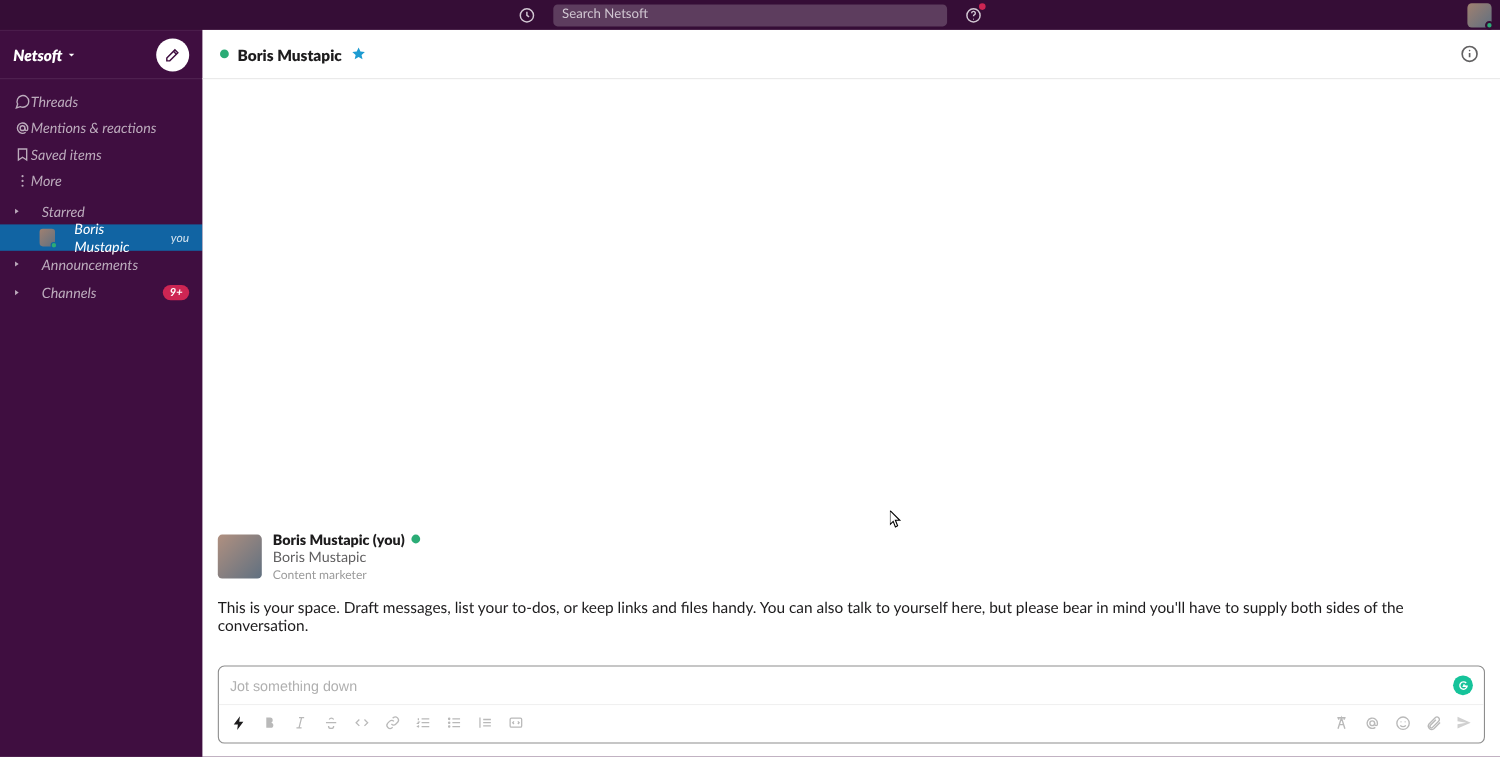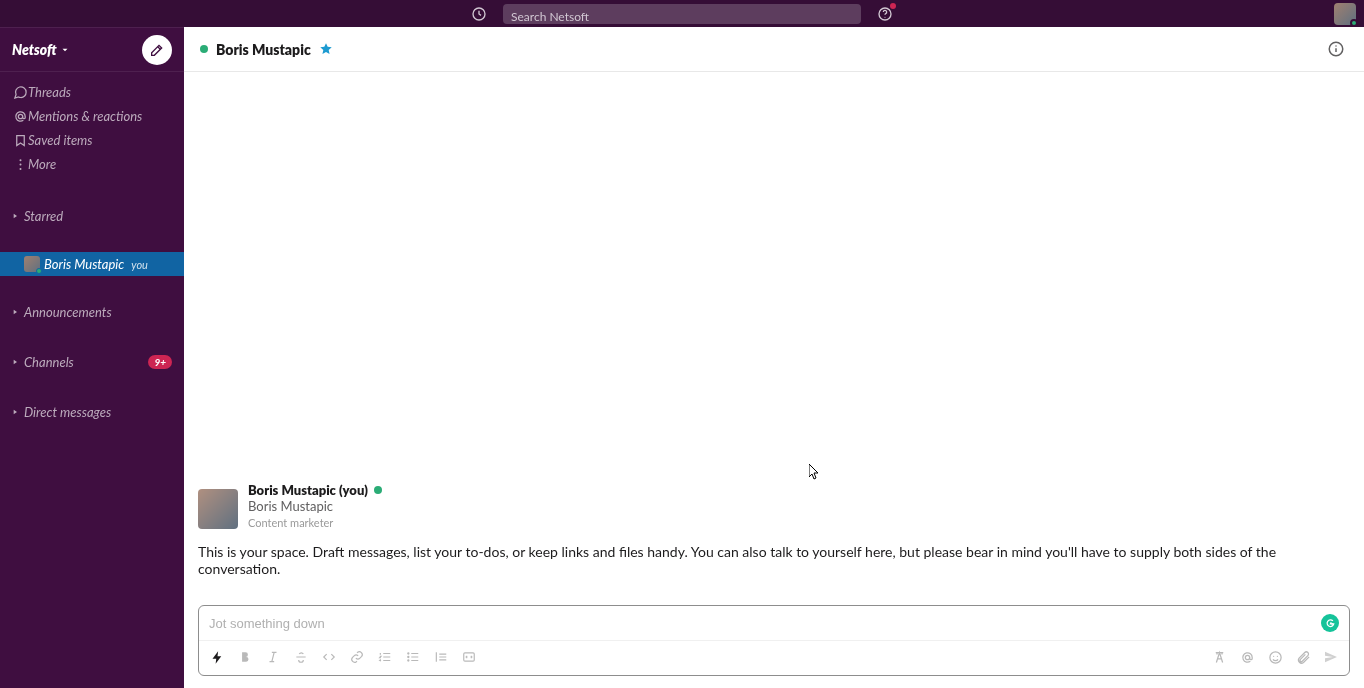--- a/index.html
+++ b/index.html
@@ -2,56 +2,56 @@
 <html><head>
 <meta charset="utf-8">
 <style>
   * { box-sizing: border-box; margin: 0; padding: 0; }
   html, body { width: 1364px; height: 688px; overflow: hidden; font-family: "Lato", -apple-system, "Segoe UI", Helvetica, Arial, sans-serif; }
   body { display: flex; flex-direction: column; background: #3F0E40; }
   
   .topbar { height: 27px; width: 100%; background: #350d36; display: flex; align-items: center; position: relative; color: #D1C7D2; }
   .topbar .center { position: absolute; left: 50%; top: 50%; transform: translate(-50%,-50%); display: flex; align-items: center; gap: 14px; }
   .history-btn { width: 20px; height: 20px; display:flex; align-items:center; justify-content:center; color:#D1C7D2; cursor:pointer; }
-  .searchbox { width: 358px; height: 20px; background: rgba(255,255,255,0.2); border-radius: 4px; display:flex; align-items:flex-end; padding: 0 8px; color:#D1C7D2; font-size: 12px; cursor:pointer; }
+  .searchbox { width: 358px; height: 20px; background: rgba(255,255,255,0.2); border-radius: 4px; display:flex; align-items:flex-start; padding: 0 8px; color:#D1C7D2; font-size: 12px; cursor:pointer; }
   .help-btn { width:20px; height:20px; display:flex; align-items:center; justify-content:center; cursor:pointer; position:relative; }
   .help-btn .dot { position:absolute; top:-1px; right:-1px; width:6px; height:6px; border-radius:50%; background:#CD2553;}
   .topbar .avatar { position: absolute; right: 8px; top: 50%; transform: translateY(-50%); width: 22px; height: 22px; border-radius: 4px; background: linear-gradient(135deg,#a08070,#607080); position:absolute; }
   .topbar .avatar .presence { position:absolute; bottom:-2px; right:-2px; width:8px; height:8px; border-radius:50%; background:#2BAC76; border:2px solid #350d36; }
 
   .body { flex:1; display:flex; min-height:0; }
 
   
   .sidebar { width: 184px; background: #3F0E40; color: #BCABBC; display:flex; flex-direction:column; font-size: 13px; font-style: italic; }
   .workspace-header { height: 45px; display:flex; align-items:center; justify-content:space-between; padding: 0 12px; border-top:1px solid rgba(255,255,255,0.08); border-bottom:1px solid rgba(255,255,255,0.08); }
   .workspace-name { color:#fff; font-weight:800; font-size:14px; display:flex; align-items:center; gap:3px; cursor:pointer;}
   .compose-btn { width:30px; height:30px; border-radius:50%; background:#fff; color:#3F0E40; display:flex; align-items:center; justify-content:center; cursor:pointer; }
   .nav-list { padding: 8px 0 4px 0; }
   .nav-item, .section-item { height: 24px; display:flex; align-items:center; padding: 0 12px; gap:0; cursor:pointer; color:#BCABBC; }
   .nav-item .ico, .section-item .ico { width:16px; height:16px; display:flex; align-items:center; justify-content:center; flex:0 0 16px; }
   .section-item .caret { width:10px; display:flex; align-items:center; justify-content:center; }
-  .section-item { gap:4px; padding-left:10px;margin-top:24px; }
+  .section-item { gap:18px; padding-left:10px; }
   .section-item.active { background:#1164A3; color:#fff; }
   .section-item .badge { margin-left:auto; background:#CD2553; color:#fff; font-size:10px; font-weight:700; border-radius:8px; padding:1px 6px; }
   .section-item .you { font-size:11px; opacity:0.8; margin-left:3px; }
   .mini-avatar { width:16px; height:16px; border-radius:3px; background:linear-gradient(135deg,#a08070,#607080); position:relative; }
   .mini-avatar .presence { position:absolute; bottom:-2px; right:-2px; width:6px; height:6px; border-radius:50%; background:#2BAC76; border:1.5px solid #1164A3; }
 
   
   .main { flex:1; background:#fff; display:flex; flex-direction:column; min-width:0; }
   .chat-header { height:45px; border-bottom:1px solid #E8E8E8; display:flex; align-items:center; padding:0 16px; gap:8px; }
   .chat-header .presence-dot { width:8px; height:8px; border-radius:50%; background:#2BAC76; }
   .chat-header .title { font-weight:800; color:#1D1C1D; font-size:14px; }
   .chat-header .star { color:#1D9BD1; display:flex; cursor:pointer; }
   .chat-header .spacer { flex:1; }
   .chat-header .info { width:24px;height:24px;display:flex;align-items:center;justify-content:center;color:#616061;cursor:pointer; }
 
   .chat-body { flex:1; position:relative; overflow:hidden; }
   .intro { position:absolute; bottom:0; left:0; right:0; padding: 0 14px 8px 14px; }
-  .intro-row { display:flex; gap:10px; align-items:flex-end; }
+  .intro-row { display:flex; gap:10px; align-items:center; }
   .avatar-lg { width:40px; height:40px; border-radius:4px; background:linear-gradient(135deg,#b09080,#607080); }
   .intro-name { font-weight:800; color:#1D1C1D; font-size:13px; display:flex; align-items:center; gap:6px; }
   .intro-name .presence-dot { width:8px; height:8px; border-radius:50%; background:#2BAC76; }
   .intro-sub { color:#616061; font-size:13px; line-height:1.35; }
   .intro-role { color:#9A9A9A; font-size:11px; }
   .intro-desc { margin-top:14px; color:#1D1C1D; font-size:14px; }
   .intro-desc b { font-weight:400; }
 
   .composer-wrap { padding: 0 14px 12px 14px; }
   .composer { border:1px solid #8D8D8D; border-radius:6px;margin-top:20px; }
@@ -183,28 +183,20 @@
     <div class="section-item" style="height:28px;align-items:center;">
       <span class="caret">
           <svg width="8" height="8" viewBox="0 0 24 24" fill="currentColor">
             <path d="M8 5l10 7-10 7z"></path>
           </svg>
         </span>
       <span>Channels</span>
       <span class="badge">9+</span>
     </div>
 
-    <div class="section-item">
-      <span class="caret">
-          <svg width="8" height="8" viewBox="0 0 24 24" fill="currentColor">
-            <path d="M8 5l10 7-10 7z"></path>
-          </svg>
-        </span>
-      <span>Direct messages</span>
-    </div>
 
   </div>
 
   <div class="main">
     <div class="chat-header">
       <span class="presence-dot"></span>
       <span class="title">Boris Mustapic</span>
       <span class="star">
         <svg width="14" height="14" viewBox="0 0 24 24" fill="currentColor">
             <path d="M12 2l2.9 6.3 6.9.7-5.2 4.7 1.5 6.8L12 17l-6.1 3.5 1.5-6.8L2.2 9l6.9-.7L12 2z"></path>

